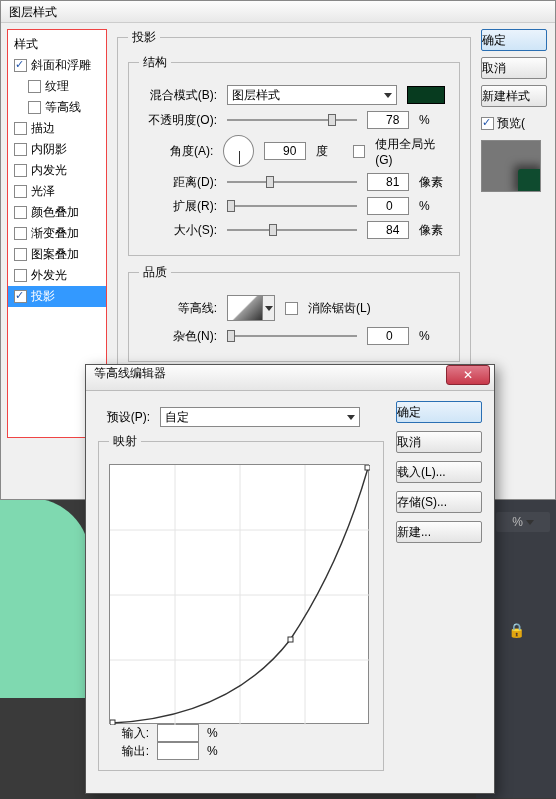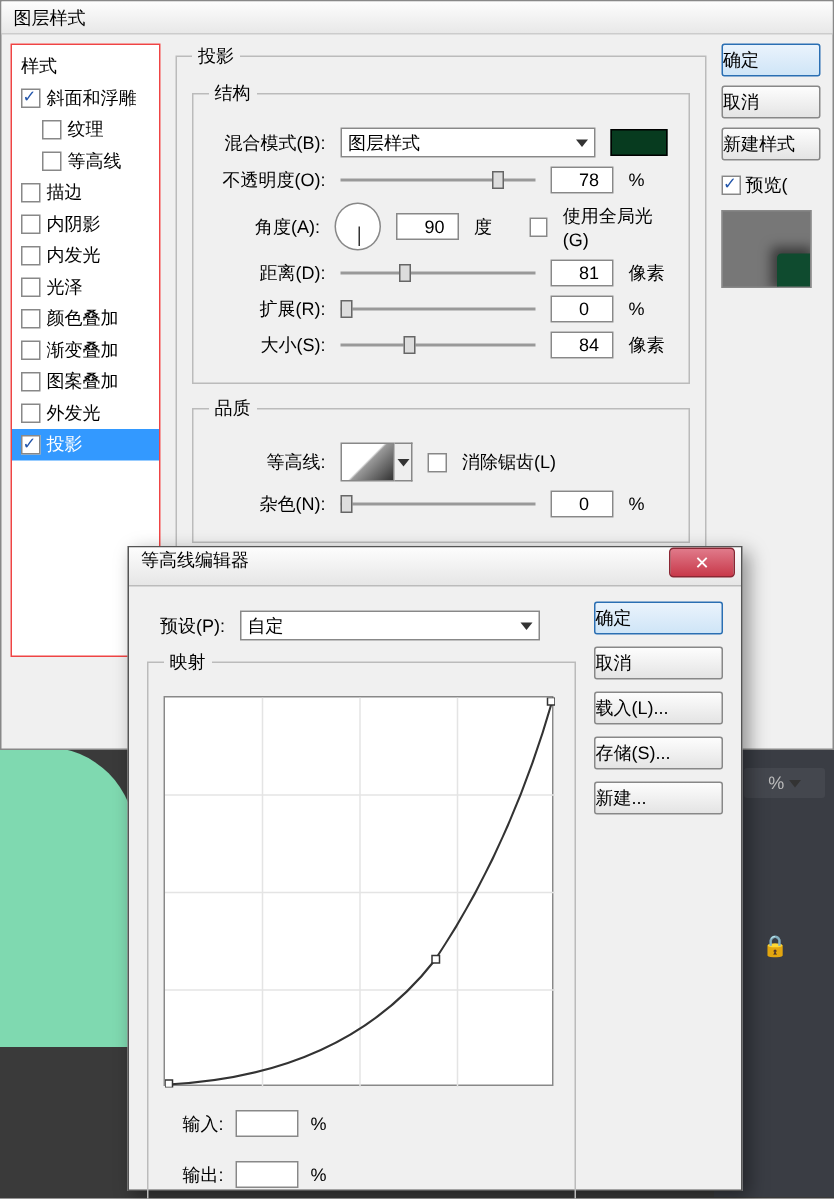--- a/index.html
+++ b/index.html
@@ -40,21 +40,21 @@
 .gray-btn{height:20px;border:1px solid #888;background:#e8e8e8;padding:0 8px;line-height:18px}
 .contour-dialog{position:absolute;left:85px;top:364px;width:410px;height:430px;background:#f0f0f0;border:1px solid #555;box-shadow:4px 4px 12px rgba(0,0,0,.4)}
 .cd-title{background:linear-gradient(#fdfdfd,#e6e6e6);height:26px;display:flex;align-items:flex-start;justify-content:space-between;padding:0 0 0 8px;border-bottom:1px solid #bbb}
 .close-x{width:44px;height:20px;background:linear-gradient(#e07a8a,#c8394a);border:1px solid #8a2633;border-radius:3px;color:#fff;text-align:center;line-height:18px;margin-right:4px}
 .cd-body{padding:10px 12px;display:flex;gap:12px}
 .cd-left{flex:1}
 .cd-right{width:86px;display:flex;flex-direction:column;gap:8px}
 .combo2{width:200px;height:20px;border:1px solid #888;background:#fff;display:flex;align-items:center;justify-content:space-between;padding:0 4px}
 .curve-box{width:260px;height:260px;border:1px solid #888;background:#fff;margin-top:6px;position:relative}
 .curve-box svg{position:absolute;left:0;top:0}
-.io-row{display:flex;gap:8px;margin-top:16px;align-items:center}
+.io-row{display:flex;gap:8px;margin-top:0;align-items:center}
 .io-lbl{width:40px;text-align:right}
 .green-bg{position:absolute;left:0;top:498px;width:90px;height:200px;background:#7fd9b0;border-top-right-radius:60px}
 .dark-pane{position:absolute;right:0;top:498px;width:80px;height:300px;background:#3a3d44}
 .pct-pill{position:absolute;right:6px;top:512px;width:54px;height:20px;background:#44474e;color:#bbb;display:flex;align-items:center;justify-content:center;gap:3px;border-radius:2px}
 .lock-ic{position:absolute;right:30px;top:622px;color:#999;font-size:14px}
 </style>
 </head>
 <body>
 
 <div class="green-bg"></div>

